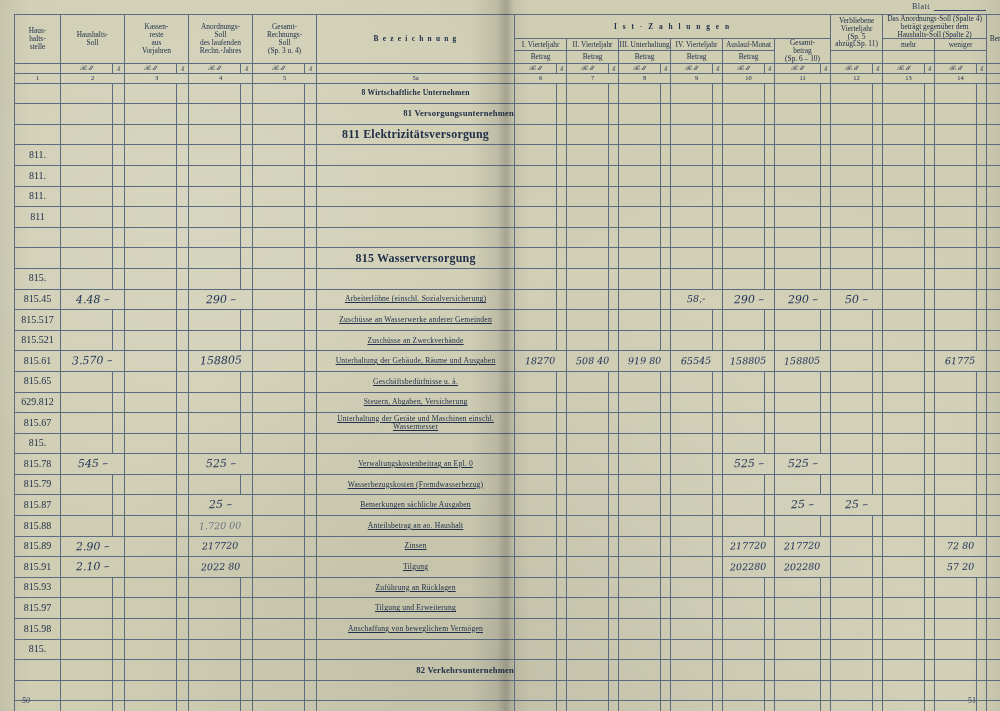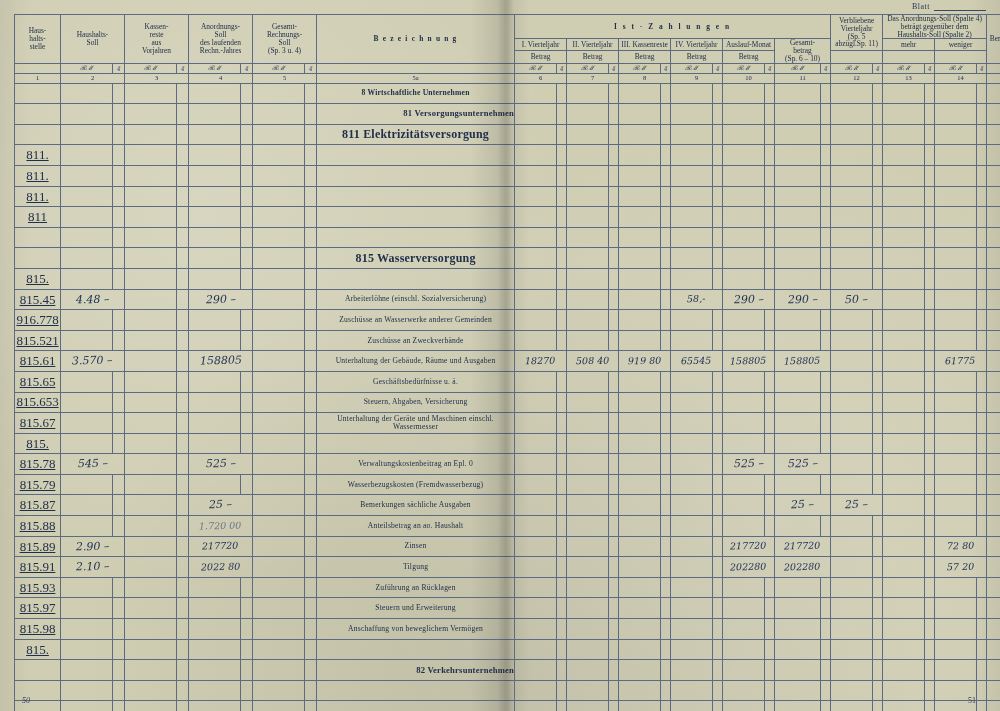--- a/index.html
+++ b/index.html
@@ -53,23 +53,24 @@
   .spaced2{letter-spacing:1.2px;font-weight:700;}
   .numrow td{font-size:6.5px;height:9px;color:#31405a;}
   .rm{font-size:6.5px;font-style:italic;}
 
   
   tr.datarow td{height:19.6px;}
   td.kontotext{
     text-align:left;padding-left:10px;font-size:7.6px;letter-spacing:.2px;
     border-left:0.6px solid #5d6b82;border-right:0.6px solid #5d6b82;
   }
-  td.kontonr{font-size:13px;text-align:left;padding-left:5px;text-decoration:underline;}
+  td.kontonr{font-size:10px;text-align:left;padding-left:5px;}
   td.dotted{
     border-bottom:0.6px dotted #6a7689 !important;
+    text-decoration:underline;
   }
   .center-title{
     text-align:center;font-weight:700;font-size:9.3px;letter-spacing:.4px;
   }
   .center-title.sm{font-size:8.6px;text-align:right;}
   .center-title.sm2{font-size:12px;}
 
   
   .hw{
     font-family:"DejaVu Serif", serif;
@@ -185,21 +186,21 @@
         <div>Das Anordnungs-Soll (Spalte 4)</div>
         <div>beträgt gegenüber dem</div>
         <div>Haushalts-Soll (Spalte 2)</div>
       </td>
       <td class="hdr" rowspan="3">Bemerkungen</td>
     </tr>
 
     <tr>
       <td class="hdr" colspan="2">I. Vierteljahr</td>
       <td class="hdr" colspan="2">II. Vierteljahr</td>
-      <td class="hdr" colspan="2">III. Kassenreste</td>
+      <td class="hdr" colspan="2">III. Unterhaltung</td>
       <td class="hdr" colspan="2">IV. Vierteljahr</td>
       <td class="hdr" colspan="2">Auslauf-Monat</td>
       <td class="hdr" colspan="2" rowspan="2">
         <div>Gesamt-</div>
         <div>betrag</div>
         <div>(Sp. 6 – 10)</div>
       </td>
       <td class="hdr" colspan="2">mehr</td>
       <td class="hdr" colspan="2">weniger</td>
     </tr>
@@ -603,21 +604,21 @@
       <td class="hwcell c" colspan="2"><span class="hw">290 –</span></td>
       <td class="hwcell c" colspan="2"><span class="hw">50 –</span></td>
       <td></td>
             <td></td>
       <td></td>
             <td></td>
       <td></td>
     </tr>
 
     <tr class="datarow">
-      <td class="kontonr">916.778</td>
+      <td class="kontonr">815.517</td>
       <td></td>
             <td></td>
       <td></td>
             <td></td>
       <td></td>
             <td></td>
       <td></td>
             <td></td>
       <td class="kontotext dotted">Zuschüsse an Wasserwerke anderer Gemeinden</td>
       <td></td>
@@ -722,21 +723,21 @@
       <td></td>
             <td></td>
       <td></td>
             <td></td>
       <td></td>
             <td></td>
       <td></td>
     </tr>
 
     <tr class="datarow">
-      <td class="kontonr">815.653</td>
+      <td class="kontonr">629.812</td>
       <td></td>
             <td></td>
       <td></td>
             <td></td>
       <td></td>
             <td></td>
       <td></td>
             <td></td>
       <td class="kontotext dotted">Steuern, Abgaben, Versicherung</td>
       <td></td>
@@ -1033,21 +1034,21 @@
     <tr class="datarow">
       <td class="kontonr">815.97</td>
       <td></td>
             <td></td>
       <td></td>
             <td></td>
       <td></td>
             <td></td>
       <td></td>
             <td></td>
-      <td class="kontotext dotted">Steuern und Erweiterung</td>
+      <td class="kontotext dotted">Tilgung und Erweiterung</td>
       <td></td>
             <td></td>
       <td></td>
             <td></td>
       <td></td>
             <td></td>
       <td></td>
             <td></td>
       <td></td>
             <td></td>

